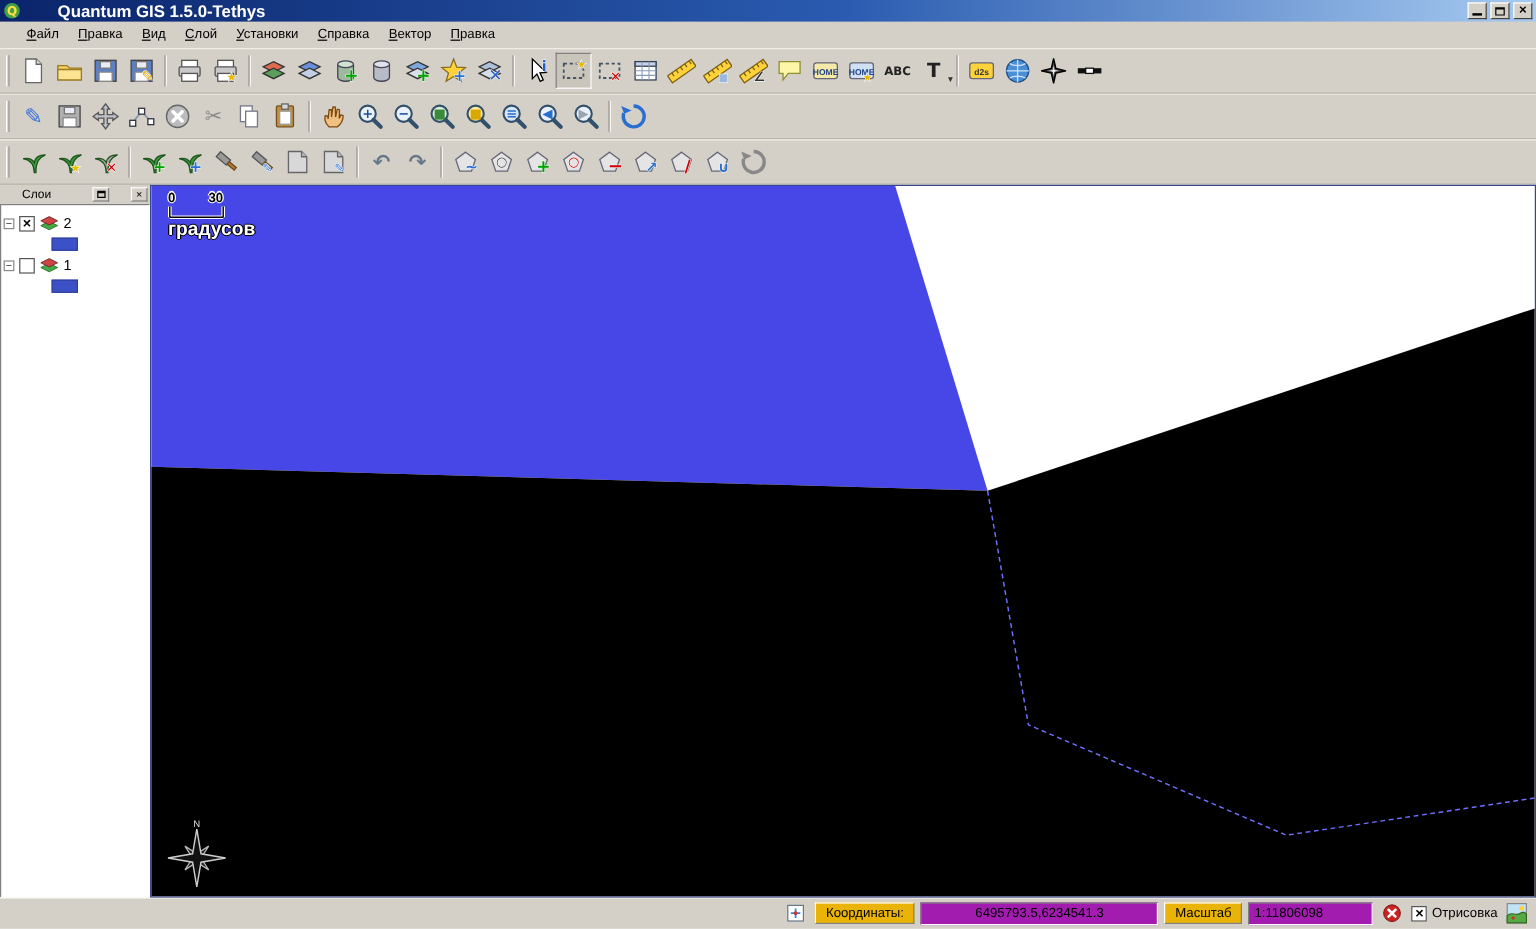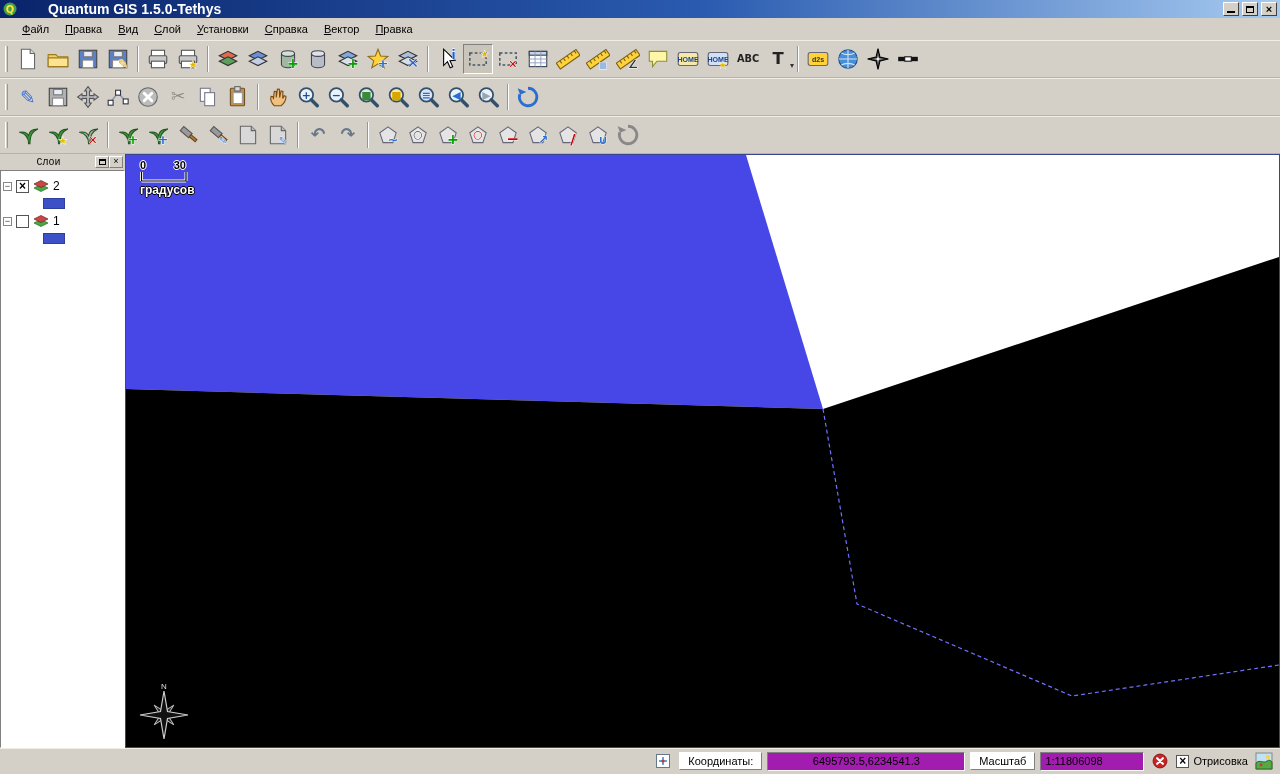--- a/index.html
+++ b/index.html
@@ -23,45 +23,45 @@
   .toolbar{height:38px;display:flex;align-items:center;padding:0 2px;flex:0 0 auto;box-shadow:inset 0 1px 0 #f0ede4, inset 0 -1px 0 #b7b3a7;}
   .grip{width:3px;height:26px;margin:0 5px 0 3px;border-left:1px solid #fff;border-right:1px solid #9a968c;}
   .sep{width:2px;height:26px;margin:0 4px;border-left:1px solid #9a968c;border-right:1px solid #fff;}
   .tb-btn{width:30px;height:30px;display:flex;align-items:center;justify-content:center;position:relative;border:1px solid transparent;}
   .tb-btn.pressed{border:1px solid;border-color:#808080 #fff #fff #808080;background:#c9c5bb;}
   .dd{position:absolute;right:-2px;bottom:3px;font-size:8px;color:#333;}
 
   
   .main{flex:1;display:flex;min-height:0;}
   .layers-panel{width:125px;display:flex;flex-direction:column;flex:0 0 auto;}
-  .panel-header{height:16px;display:flex;align-items:center;padding:0 2px;gap:0;font-family:Liberation Mono, monospace;}
+  .panel-header{height:16px;display:flex;align-items:center;padding:0 2px;gap:18px;}
   .panel-title{flex:1;text-align:center;font-size:10px;}
   .panel-btn{width:14px;height:12px;border:1px solid;border-color:#fff #808080 #808080 #fff;background:#d4d0c8;display:flex;align-items:center;justify-content:center;font-size:9px;line-height:1;}
   .float-glyph{width:7px;height:6px;border:1px solid #000;border-top:2px solid #000;}
   .layers-tree{flex:1;background:#fff;border:1px solid;border-color:#808080 #fff #fff #808080;overflow:hidden;padding:6px 2px 0 2px;}
   .tree-row{display:flex;align-items:center;gap:4px;height:18px;}
   .expander{width:9px;height:9px;border:1px solid #888;background:#fff;font-size:9px;line-height:7px;text-align:center;color:#333;flex:0 0 auto;}
   .cb{width:13px;height:13px;border:1px solid #555;background:#fff;font-size:12px;line-height:11px;text-align:center;font-weight:bold;flex:0 0 auto;}
   .ly-icon{width:16px;height:16px;display:flex;}
   .ly-label{font-size:12px;}
   .swatch-row{height:17px;padding-left:40px;display:flex;align-items:center;}
   .swatch{width:22px;height:11px;border:1px solid #30409a;}
 
   .map-canvas{flex:1;position:relative;background:#fff;border:1px solid #39458c;min-width:0;}
   .map-svg{position:absolute;inset:0;width:100%;height:100%;}
   .scalebar{position:absolute;left:14px;top:4px;width:60px;}
   .sb-labels{display:flex;justify-content:space-between;width:46px;font-size:11px;font-weight:bold;color:#000;text-shadow:1px 0 #fff,-1px 0 #fff,0 1px #fff,0 -1px #fff;}
   .sb-line{display:block;}
-  .sb-unit{color:#fff;font-size:12px;font-weight:bold;text-shadow:1px 0 #000,-1px 0 #000,0 1px #000,0 -1px #000;}
+  .sb-unit{color:#fff;font-size:16px;font-weight:bold;text-shadow:1px 0 #000,-1px 0 #000,0 1px #000,0 -1px #000;}
   .north-arrow{position:absolute;left:12px;bottom:6px;}
 
   
   .statusbar{height:26px;display:flex;align-items:center;gap:5px;padding:0 5px;flex:0 0 auto;box-shadow:inset 0 1px 0 #f0ede4;}
   .sb-spacer{flex:1;}
-  .raised{border:1px solid;border-color:#fff #808080 #808080 #fff;padding:2px 8px;background:#ffffff;white-space:nowrap;}
+  .raised{border:1px solid;border-color:#fff #808080 #808080 #fff;padding:2px 8px;background:#eab308;white-space:nowrap;}
   .sb-input{border:1px solid;border-color:#808080 #fff #fff #808080;background:#a21caf;height:19px;font:11px "Liberation Sans",sans-serif;padding:0 4px;}
   #coordsInput{width:198px;text-align:center;}
   #scaleInput{width:104px;}
   .cb-status{display:flex;align-items:center;gap:4px;white-space:nowrap;}
   .icon-btn{width:22px;height:22px;display:flex;align-items:center;justify-content:center;}
 </style>
 </head>
 <body>
 
 <div class="titlebar">

